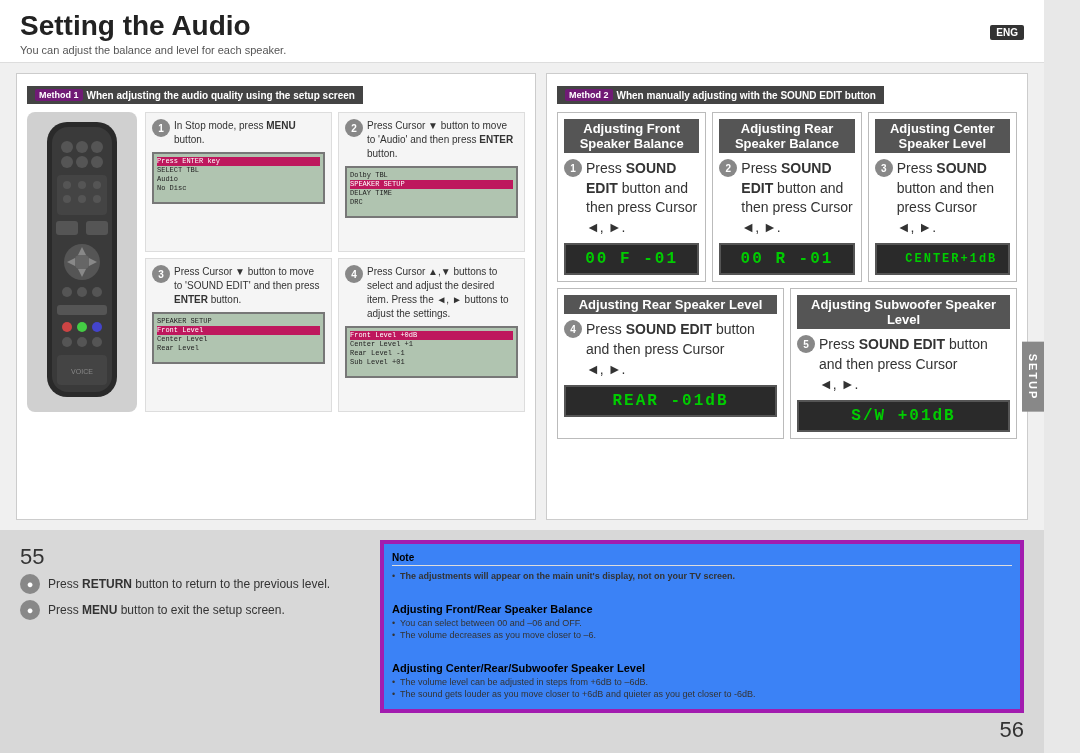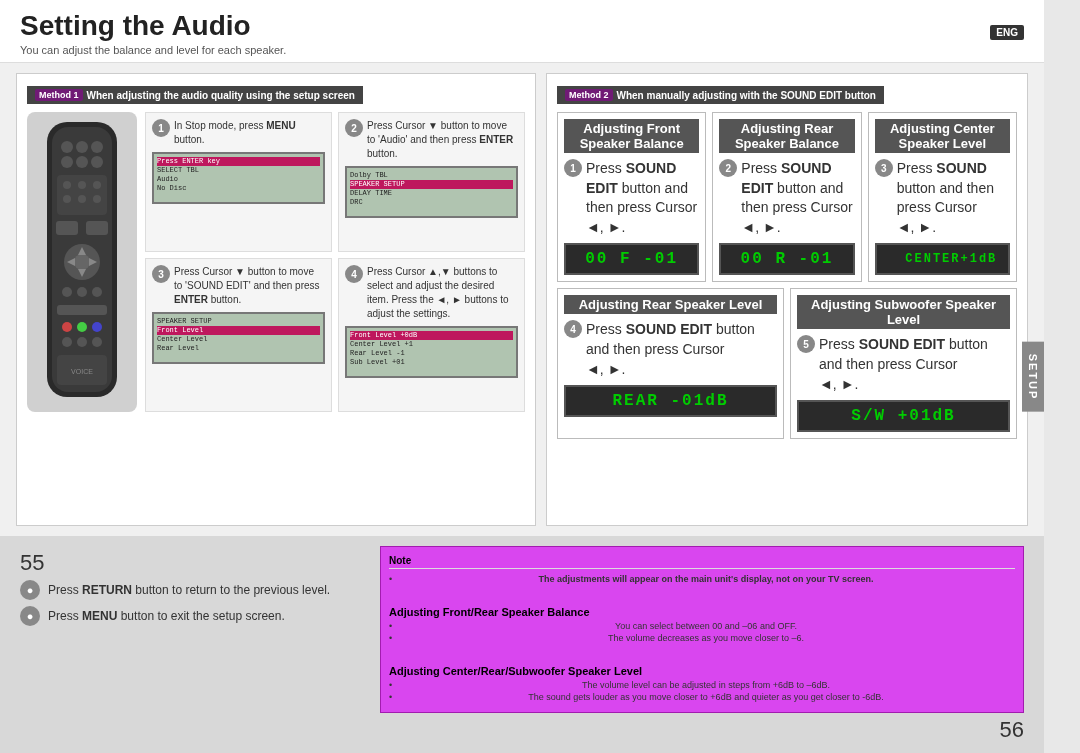--- a/index.html
+++ b/index.html
@@ -282,22 +282,22 @@
       justify-content: space-between;
       padding: 4px 0;
     }
     .page-num {
       font-size: 22px;
       font-weight: normal;
       color: #333;
     }
 
     .note-box {
-      background: #d946ef;
-      border: 1px solid #a21caf;
+      background: #3b82f6;
+      border: 4px solid #a21caf;
       padding: 8px;
       font-size: 10px;
     }
     .note-header {
       font-weight: bold;
       font-size: 10px;
       margin-bottom: 4px;
       border-bottom: 1px solid #ddd;
       padding-bottom: 2px;
     }
@@ -306,21 +306,20 @@
       font-size: 11px;
       margin-top: 20px;
       margin-bottom: 2px;
     }
     .note-item {
       font-size: 9px;
       color: #333;
       line-height: 1.4;
       padding-left: 8px;
       position: relative;
-      text-align: center;
     }
     .note-item::before {
       content: "•";
       position: absolute;
       left: 0;
     }
     .note-item b { font-weight: bold; }
 
     
     .remote-svg {

